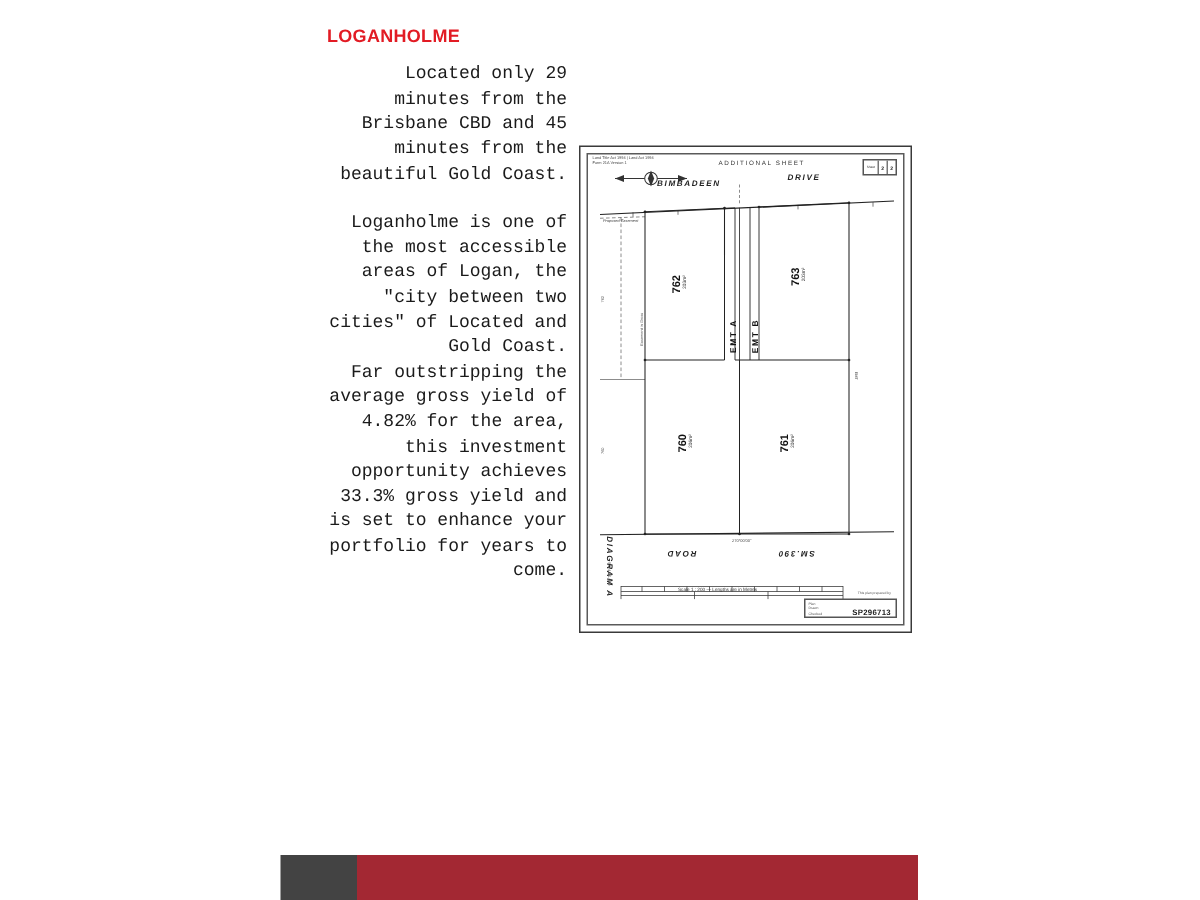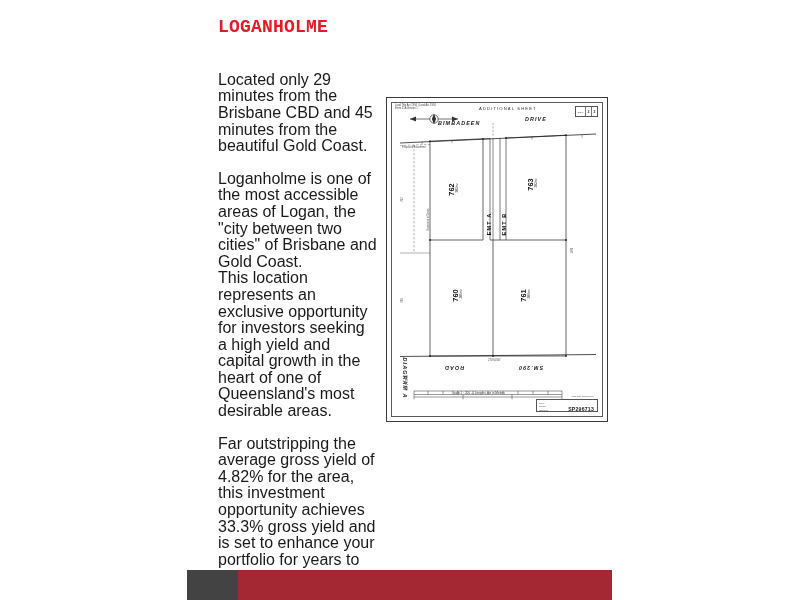--- a/index.html
+++ b/index.html
@@ -16,35 +16,35 @@
   }
 
   
   #text-column {
     position: absolute;
     left: 218px;
     top: 18px;
     width: 160px;
   }
   #page-title {
-    font-family: Liberation Mono, monospace;
-    font-weight: bold;
-    font-size: 18px;
+    font-family: Liberation Sans, sans-serif;
+    font-weight: bold;
+    font-size: 12px;
     letter-spacing: 0.2px;
     color: #e21b24;
-    margin: 0 0 34px 0;
+    margin: 0 0 10px 0;
     line-height: 1.1;
   }
   .body-para {
-    font-family: Liberation Sans, sans-serif;
-    font-size: 16px;
+    font-family: Liberation Mono, monospace;
+    font-size: 12px;
     line-height: 16.6px;
     color: #1a1a1a;
     margin: 0 0 16px 0;
-    text-align: left;
+    text-align: right;
   }
   .body-para.tight { margin-bottom: 0; }
 
   
   #survey-plan {
     position: absolute;
     left: 386px;
     top: 97px;
     width: 222px;
     height: 325px;
@@ -233,22 +233,21 @@
   #bar-red  { width:374px; height:30px; }
 </style>
 </head>
 <body>
 
 <div id="text-column">
   <h1 id="page-title" style="color: rgb(226, 27, 36);">LOGANHOLME</h1>
 
   <p class="body-para">Located only 29 minutes from the Brisbane CBD and 45 minutes from the beautiful Gold Coast.</p>
 
-  <p class="body-para tight">Loganholme is one of the most accessible areas of Logan, the "city between two cities" of Brisbane and Gold Coast.</p>
-  <p class="body-para">This location represents an exclusive opportunity for investors seeking a high yield and capital growth in the heart of one of Queensland's most desirable areas.</p>
+  <p class="body-para tight">Loganholme is one of the most accessible areas of Logan, the "city between two cities" of Located and Gold Coast.</p>
 
 
   <p class="body-para">Far outstripping the average gross yield of 4.82% for the area, this investment opportunity achieves 33.3% gross yield and is set to enhance your portfolio for years to come.</p>
 </div>
 
 <div id="survey-plan">
   <div id="survey-inner">
 
     <div class="micro" style="left:3px; top:2px;">Land Title Act 1994 | Land Act 1994</div>
     <div class="micro" style="left:3px; top:5px;">Form 21A Version 1</div>

